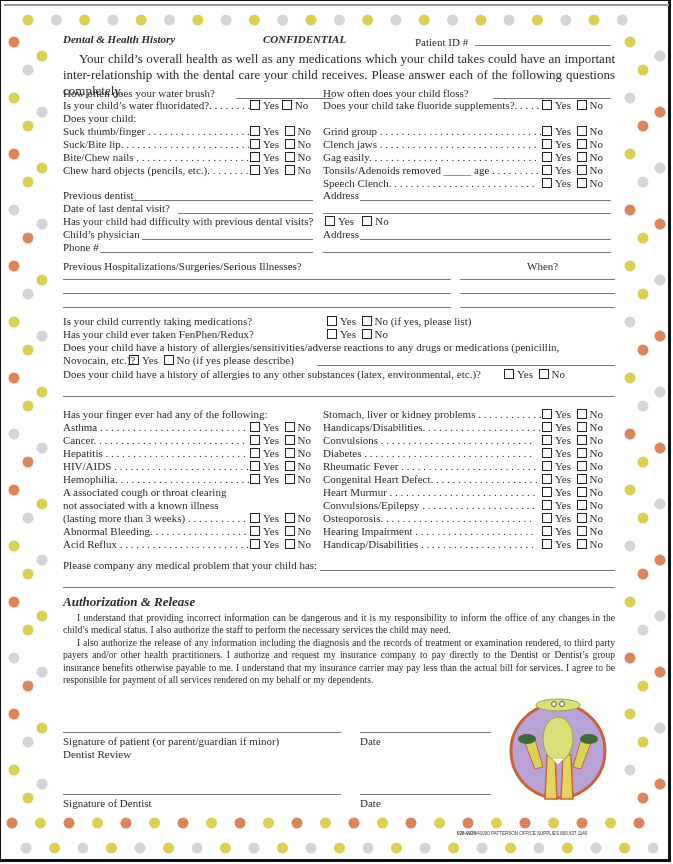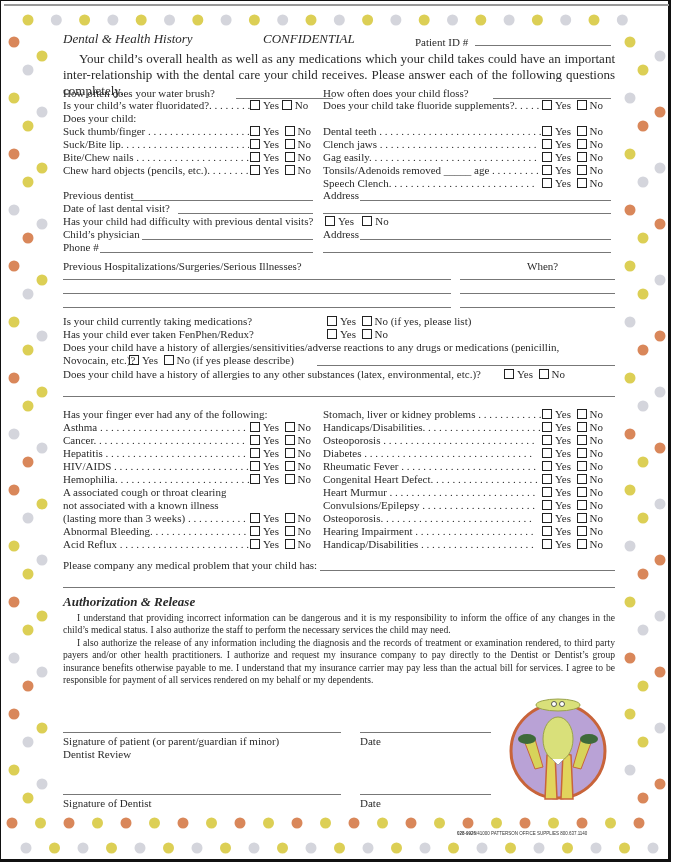--- a/index.html
+++ b/index.html
@@ -4,21 +4,21 @@
 <style>
   html, body { margin:0; padding:0; }
   body { width:673px; height:864px; background:#fff; position:relative; overflow:hidden;
          font-family:"Liberation Serif", serif; color:#2a2a2a; }
   .frame { position:absolute; left:0; top:0; width:671px; height:862px; border:1px solid #111;
            border-right:3px solid #111; border-bottom:3px solid #111; box-sizing:border-box; }
   .topline { position:absolute; left:4px; right:4px; top:4px; height:2px; background:#999; }
   #dots { position:absolute; left:0; top:0; width:673px; height:864px; }
   .form { position:absolute; left:63px; top:28px; width:552px; font-size:11px; line-height:12.9px; }
   .row { position:absolute; white-space:nowrap; }
-  .title { font-family:"Liberation Serif", serif; font-style:italic; font-weight:normal; font-size:13px; }
+  .title { font-family:"Liberation Serif", serif; font-style:italic; font-weight:bold; font-size:11px; }
   .pid { font-size:11px; }
   .line { position:absolute; height:0; border-bottom:1px solid #777; }
   .intro { position:absolute; left:0; width:552px; font-size:13px; line-height:16px; text-align:justify; }
   .cb { display:inline-block; width:8px; height:8px; border:1px solid #222; margin-right:3px; vertical-align:-1px; }
   .yn { position:absolute; white-space:nowrap; }
   .lbl { position:absolute; white-space:nowrap; overflow:hidden; }
   .auth-title { font-style:italic; font-weight:bold; font-size:13px; }
   .para { position:absolute; left:0; width:552px; font-size:9.6px; line-height:12.3px; text-align:justify; }
   .footer { position:absolute; left:457px; top:831px; font-family:"Liberation Sans", sans-serif; font-size:4.5px; color:#333; }
   .giraffe { position:absolute; left:505px; top:695px; width:106px; height:106px; }
@@ -208,21 +208,21 @@
       <div class="lbl" style="left: 0px; top: 97px; width: 186px;">Suck thumb/finger . . . . . . . . . . . . . . . . . . . . .</div>
       <div class="yn" style="left: 187px; top: 97px;"><span class="cb"></span><span>Yes</span> &nbsp;<span class="cb"></span><span>No</span></div>
       <div class="lbl" style="left: 0px; top: 110px; width: 186px;">Suck/Bite lip. . . . . . . . . . . . . . . . . . . . . . . . . .</div>
       <div class="yn" style="left: 187px; top: 110px;"><span class="cb"></span><span>Yes</span> &nbsp;<span class="cb"></span><span>No</span></div>
       <div class="lbl" style="left: 0px; top: 123px; width: 186px;">Bite/Chew nails . . . . . . . . . . . . . . . . . . . . . . .</div>
       <div class="yn" style="left: 187px; top: 123px;"><span class="cb"></span><span>Yes</span> &nbsp;<span class="cb"></span><span>No</span></div>
       <div class="lbl" style="left: 0px; top: 136px; width: 186px;">Chew hard objects (pencils, etc.). . . . . . . . . .</div>
       <div class="yn" style="left: 187px; top: 136px;"><span class="cb"></span><span>Yes</span> &nbsp;<span class="cb"></span><span>No</span></div>
     </div>
   <div id="habits-right">
-      <div class="lbl" style="left: 260px; top: 97px; width: 218px;">Dental teeth . . . . . . . . . . . . . . . . . . . . . . . . . . . . . .</div>
+      <div class="lbl" style="left: 260px; top: 97px; width: 218px;">Grind group . . . . . . . . . . . . . . . . . . . . . . . . . . . . . .</div>
       <div class="yn" style="left: 479px; top: 97px;"><span class="cb"></span><span>Yes</span> &nbsp;<span class="cb"></span><span>No</span></div>
       <div class="lbl" style="left: 260px; top: 110px; width: 218px;">Clench jaws . . . . . . . . . . . . . . . . . . . . . . . . . . . . .</div>
       <div class="yn" style="left: 479px; top: 110px;"><span class="cb"></span><span>Yes</span> &nbsp;<span class="cb"></span><span>No</span></div>
       <div class="lbl" style="left: 260px; top: 123px; width: 218px;">Gag easily. . . . . . . . . . . . . . . . . . . . . . . . . . . . . . .</div>
       <div class="yn" style="left: 479px; top: 123px;"><span class="cb"></span><span>Yes</span> &nbsp;<span class="cb"></span><span>No</span></div>
       <div class="lbl" style="left: 260px; top: 136px; width: 218px;">Tonsils/Adenoids removed _____ age . . . . . . . . . .</div>
       <div class="yn" style="left: 479px; top: 136px;"><span class="cb"></span><span>Yes</span> &nbsp;<span class="cb"></span><span>No</span></div>
       <div class="lbl" style="left: 260px; top: 149px; width: 218px;">Speech Clench. . . . . . . . . . . . . . . . . . . . . . . . . . .</div>
       <div class="yn" style="left: 479px; top: 149px;"><span class="cb"></span><span>Yes</span> &nbsp;<span class="cb"></span><span>No</span></div>
     </div>
@@ -282,21 +282,21 @@
       <div class="lbl" style="left: 0px; top: 497px; width: 186px;">Abnormal Bleeding. . . . . . . . . . . . . . . . . . .</div>
       <div class="yn" style="left: 187px; top: 497px;"><span class="cb"></span><span>Yes</span> &nbsp;<span class="cb"></span><span>No</span></div>
       <div class="lbl" style="left: 0px; top: 510px; width: 186px;">Acid Reflux . . . . . . . . . . . . . . . . . . . . . . . .</div>
       <div class="yn" style="left: 187px; top: 510px;"><span class="cb"></span><span>Yes</span> &nbsp;<span class="cb"></span><span>No</span></div>
     </div>
   <div id="cond-right">
       <div class="lbl" style="left: 260px; top: 380px; width: 218px;">Stomach, liver or kidney problems . . . . . . . . . . . .</div>
       <div class="yn" style="left: 479px; top: 380px;"><span class="cb"></span><span>Yes</span> &nbsp;<span class="cb"></span><span>No</span></div>
       <div class="lbl" style="left: 260px; top: 393px; width: 218px;">Handicaps/Disabilities. . . . . . . . . . . . . . . . . . . . . .</div>
       <div class="yn" style="left: 479px; top: 393px;"><span class="cb"></span><span>Yes</span> &nbsp;<span class="cb"></span><span>No</span></div>
-      <div class="lbl" style="left: 260px; top: 406px; width: 218px;">Osteoporosis . . . . . . . . . . . . . . . . . . . . . . . . . . . .</div>
+      <div class="lbl" style="left: 260px; top: 406px; width: 218px;">Convulsions . . . . . . . . . . . . . . . . . . . . . . . . . . . .</div>
       <div class="yn" style="left: 479px; top: 406px;"><span class="cb"></span><span>Yes</span> &nbsp;<span class="cb"></span><span>No</span></div>
       <div class="lbl" style="left: 260px; top: 419px; width: 218px;">Diabetes . . . . . . . . . . . . . . . . . . . . . . . . . . . . . . .</div>
       <div class="yn" style="left: 479px; top: 419px;"><span class="cb"></span><span>Yes</span> &nbsp;<span class="cb"></span><span>No</span></div>
       <div class="lbl" style="left: 260px; top: 432px; width: 218px;">Rheumatic Fever . . . . . . . . . . . . . . . . . . . . . . . . .</div>
       <div class="yn" style="left: 479px; top: 432px;"><span class="cb"></span><span>Yes</span> &nbsp;<span class="cb"></span><span>No</span></div>
       <div class="lbl" style="left: 260px; top: 445px; width: 218px;">Congenital Heart Defect. . . . . . . . . . . . . . . . . . . .</div>
       <div class="yn" style="left: 479px; top: 445px;"><span class="cb"></span><span>Yes</span> &nbsp;<span class="cb"></span><span>No</span></div>
       <div class="lbl" style="left: 260px; top: 458px; width: 218px;">Heart Murmur . . . . . . . . . . . . . . . . . . . . . . . . . . .</div>
       <div class="yn" style="left: 479px; top: 458px;"><span class="cb"></span><span>Yes</span> &nbsp;<span class="cb"></span><span>No</span></div>
       <div class="lbl" style="left: 260px; top: 471px; width: 218px;">Convulsions/Epilepsy . . . . . . . . . . . . . . . . . . . . .</div>

